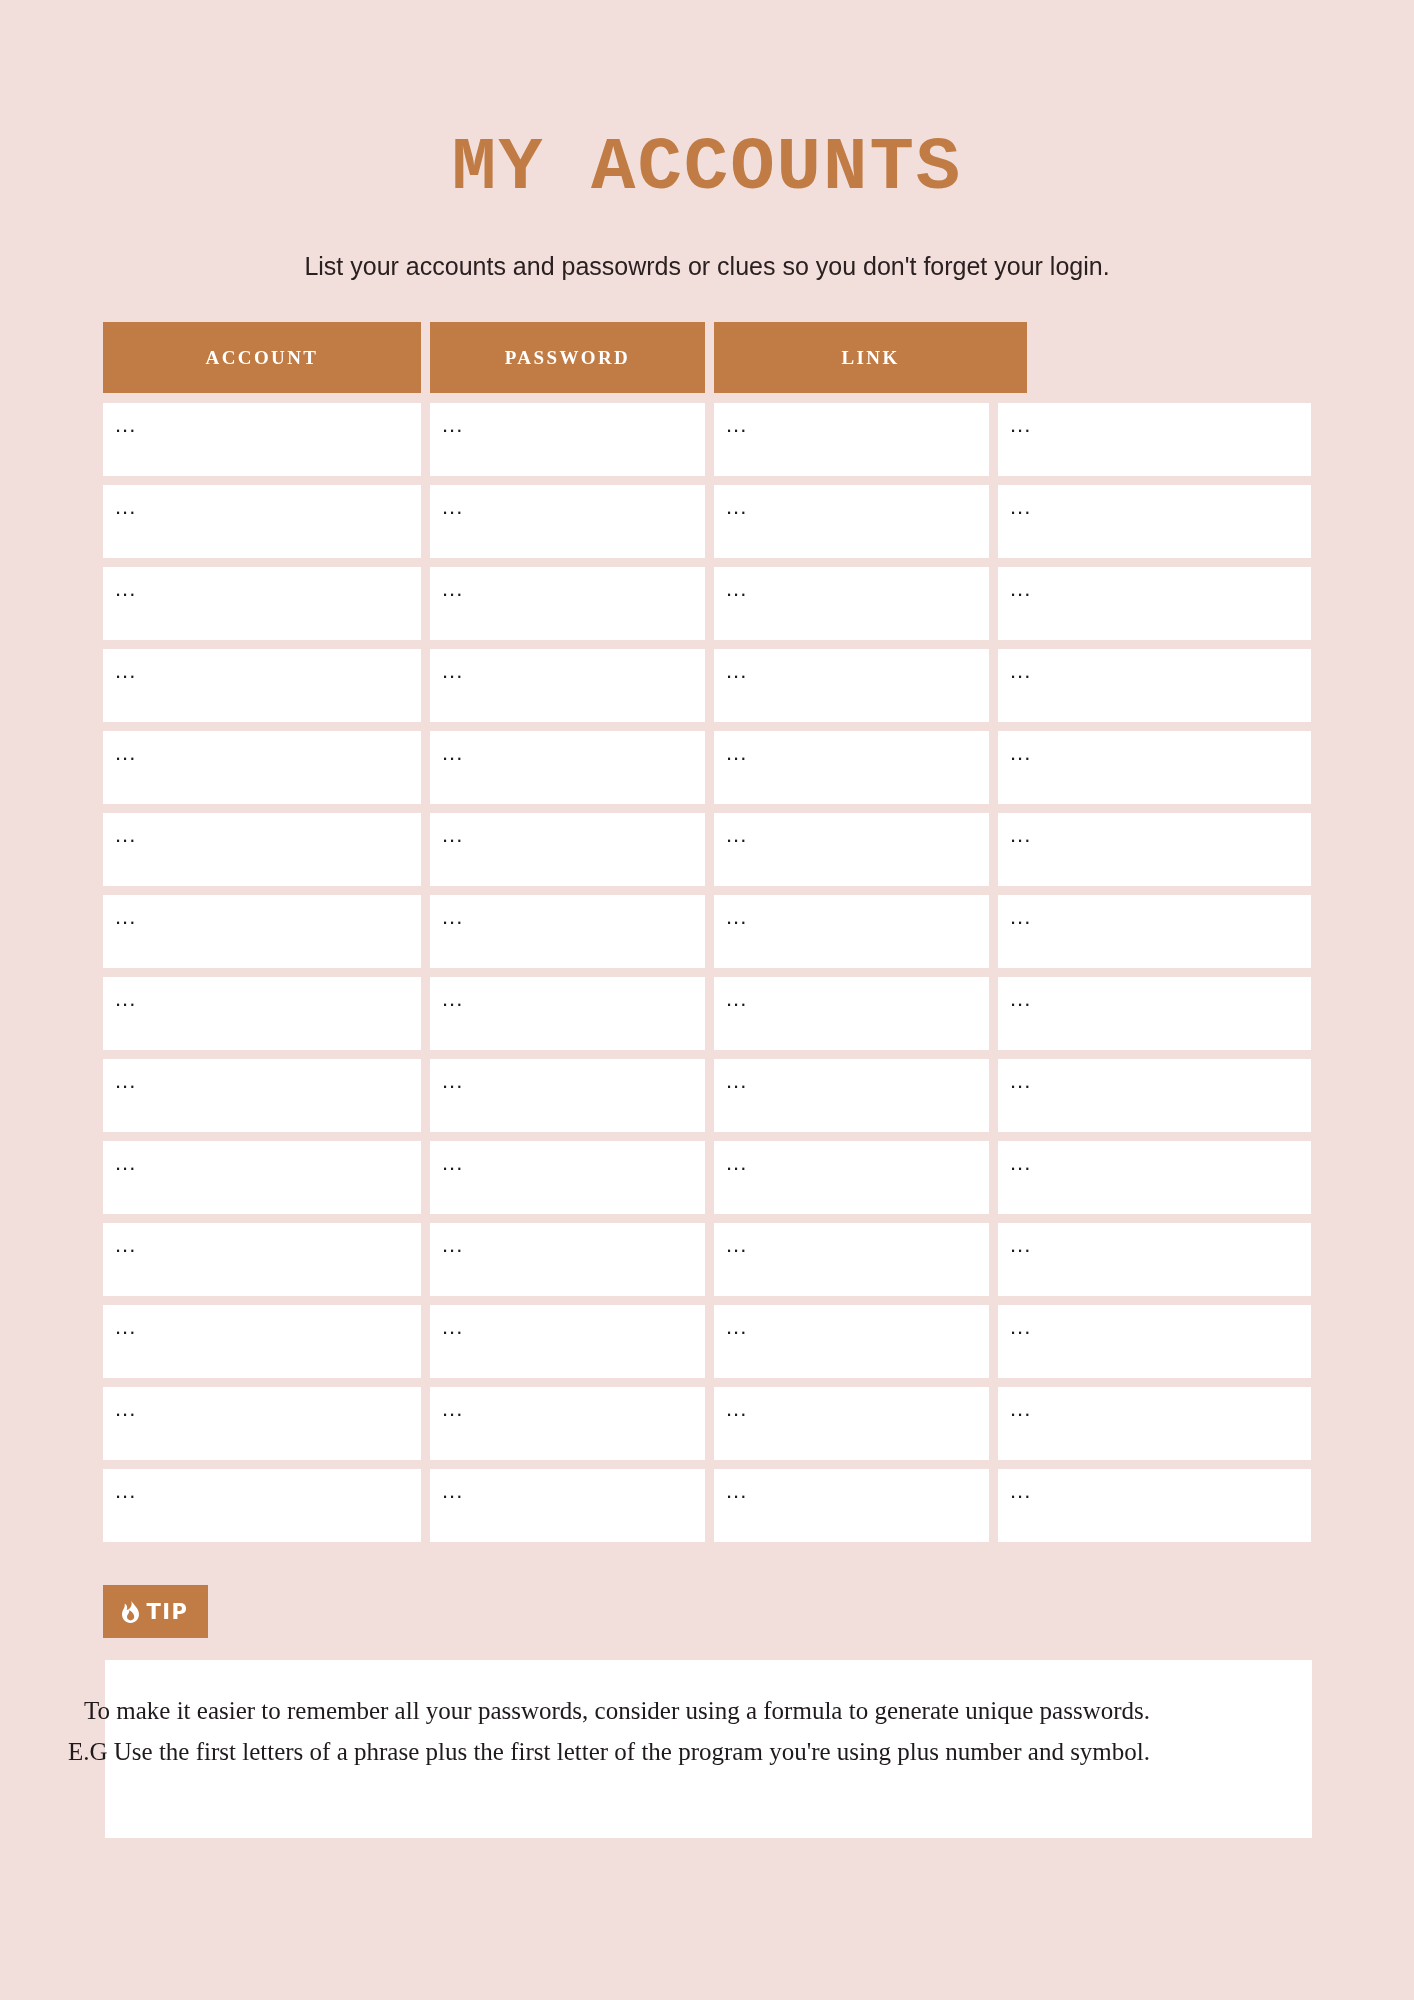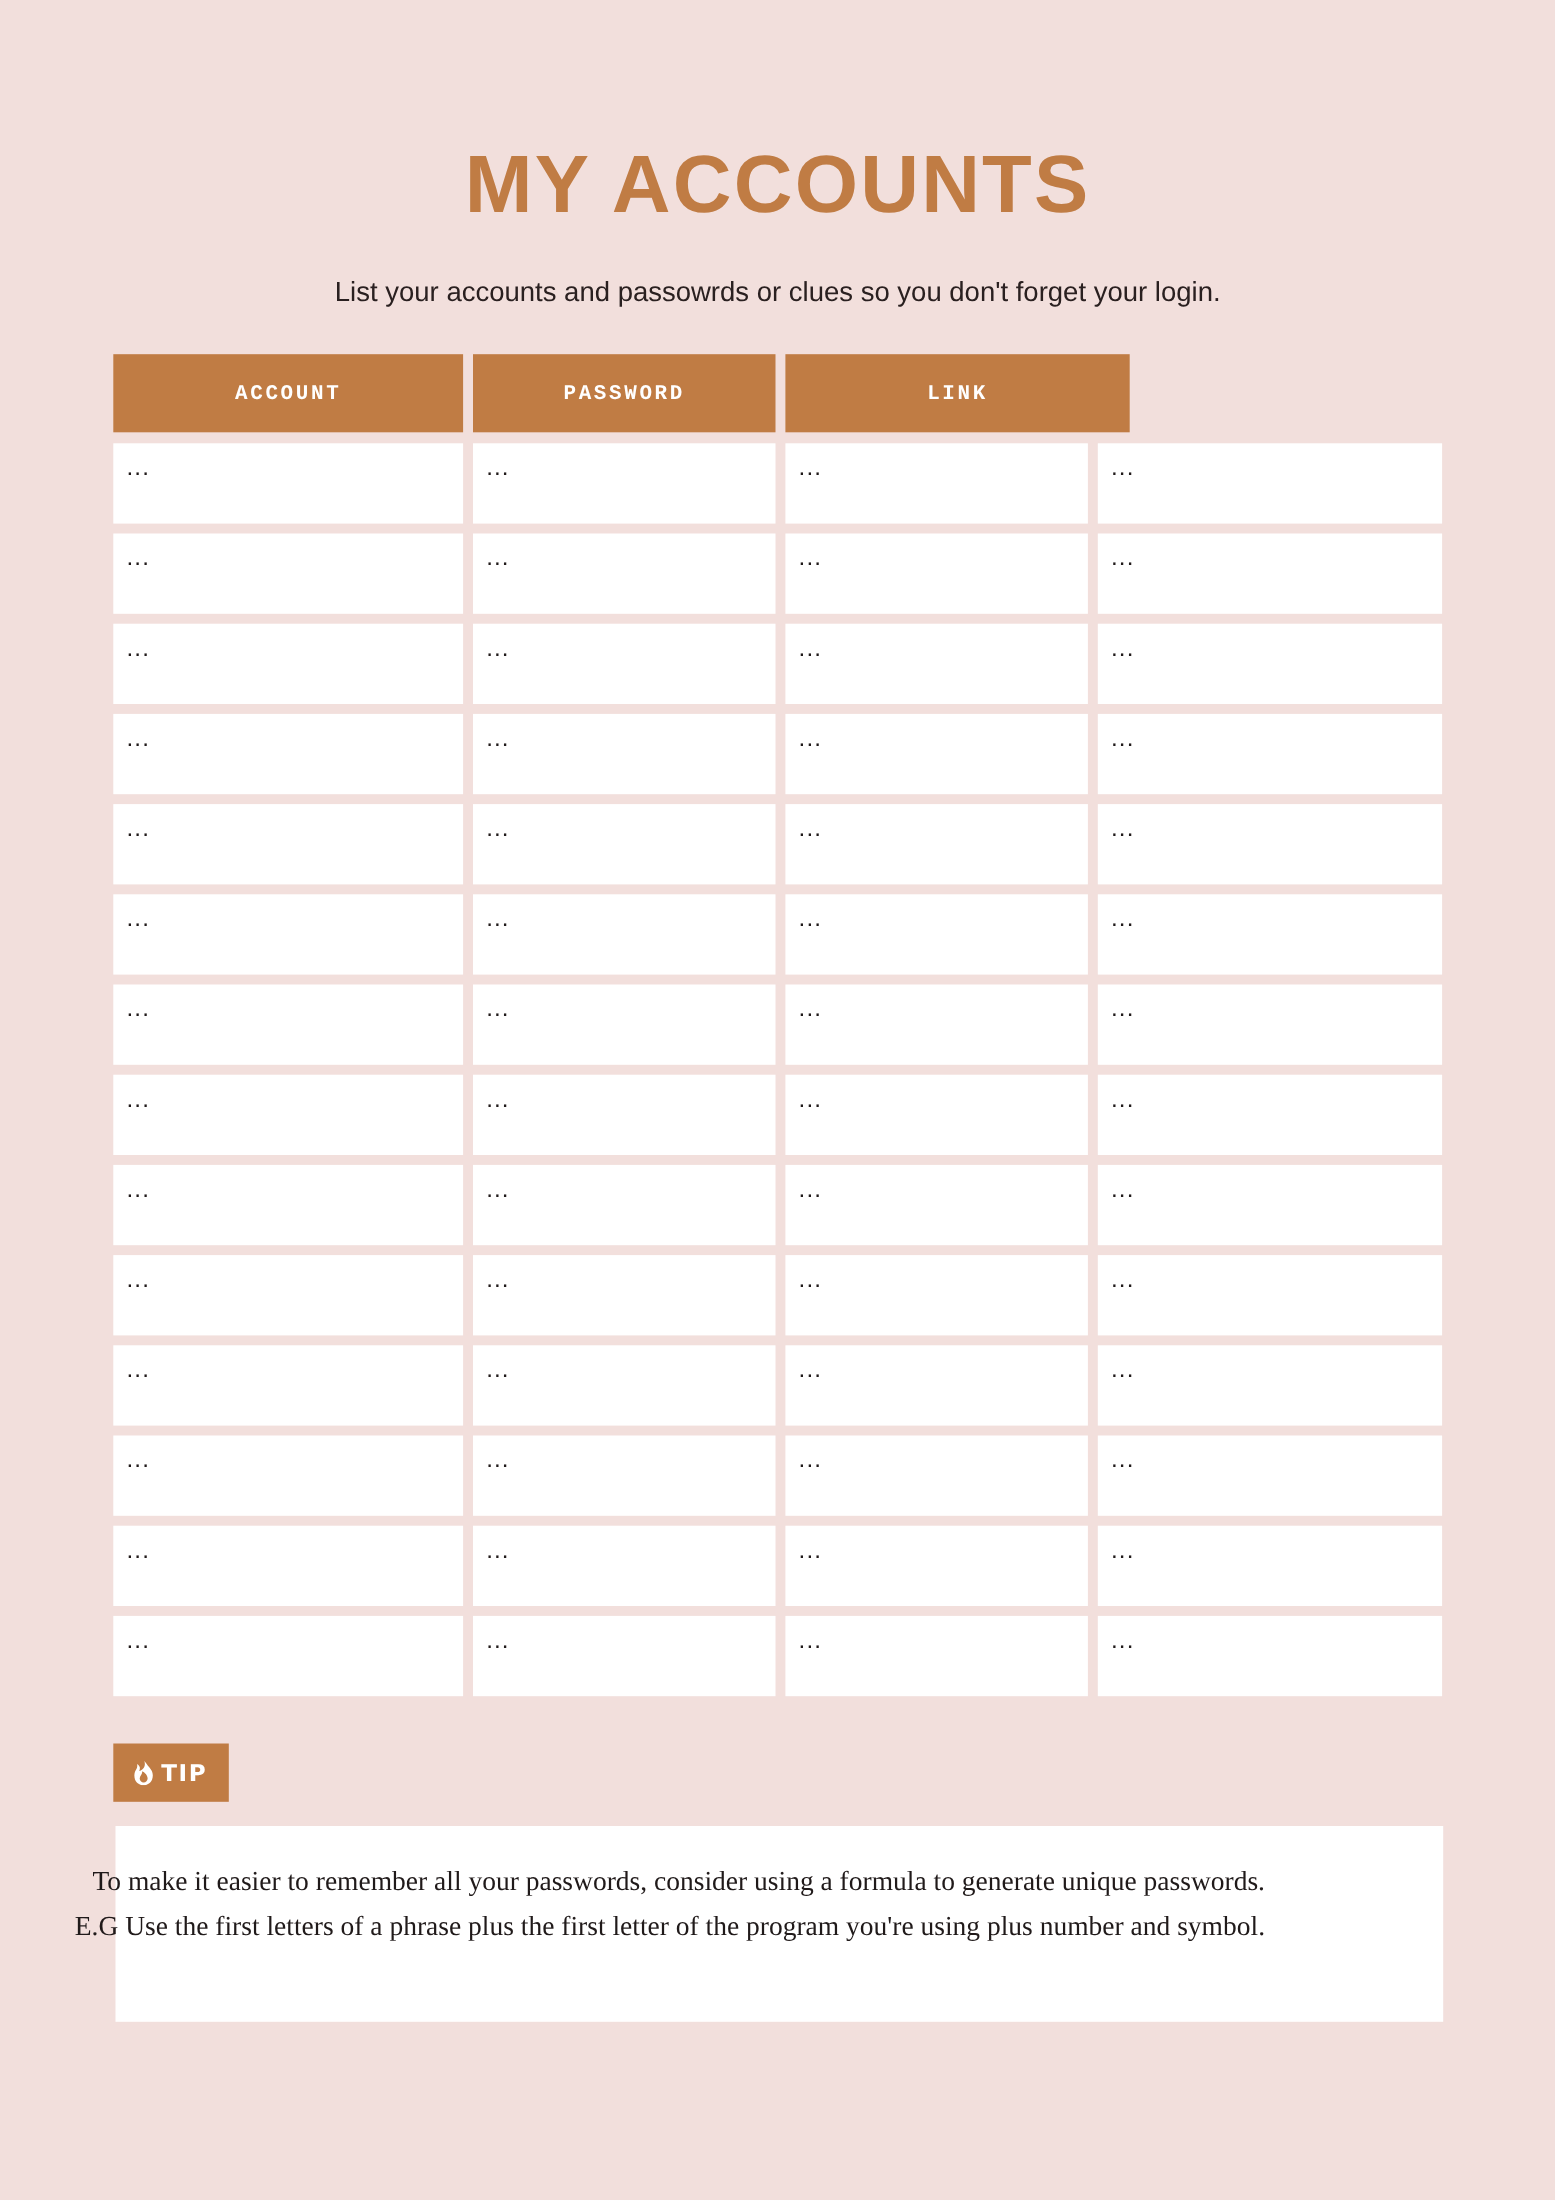--- a/index.html
+++ b/index.html
@@ -24,21 +24,21 @@
     background: #f2dfdc;
   }
 
   
   .page-title {
     position: absolute;
     left: 0;
     top: 128px;
     width: 1414px;
     text-align: center;
-    font-family: Liberation Sans, sans-serif;
+    font-family: Liberation Mono, monospace;
     font-size: 74px;
     line-height: 80px;
     font-weight: bold;
     letter-spacing: 2px;
     color: #c07c44;
     white-space: nowrap;
   }
 
   .page-subtitle {
     position: absolute;
@@ -67,21 +67,21 @@
     gap: 9px;
     height: 71px;
   }
 
   .th {
     background: #c07c44;
     display: flex;
     align-items: center;
     justify-content: center;
     color: #ffffff;
-    font-family: Liberation Mono, monospace;
+    font-family: Liberation Serif, serif;
     font-size: 19px;
     font-weight: bold;
     letter-spacing: 2.4px;
     text-transform: uppercase;
     box-sizing: border-box;
   }
 
   .table-body {
     margin-top: 10px;
   }

